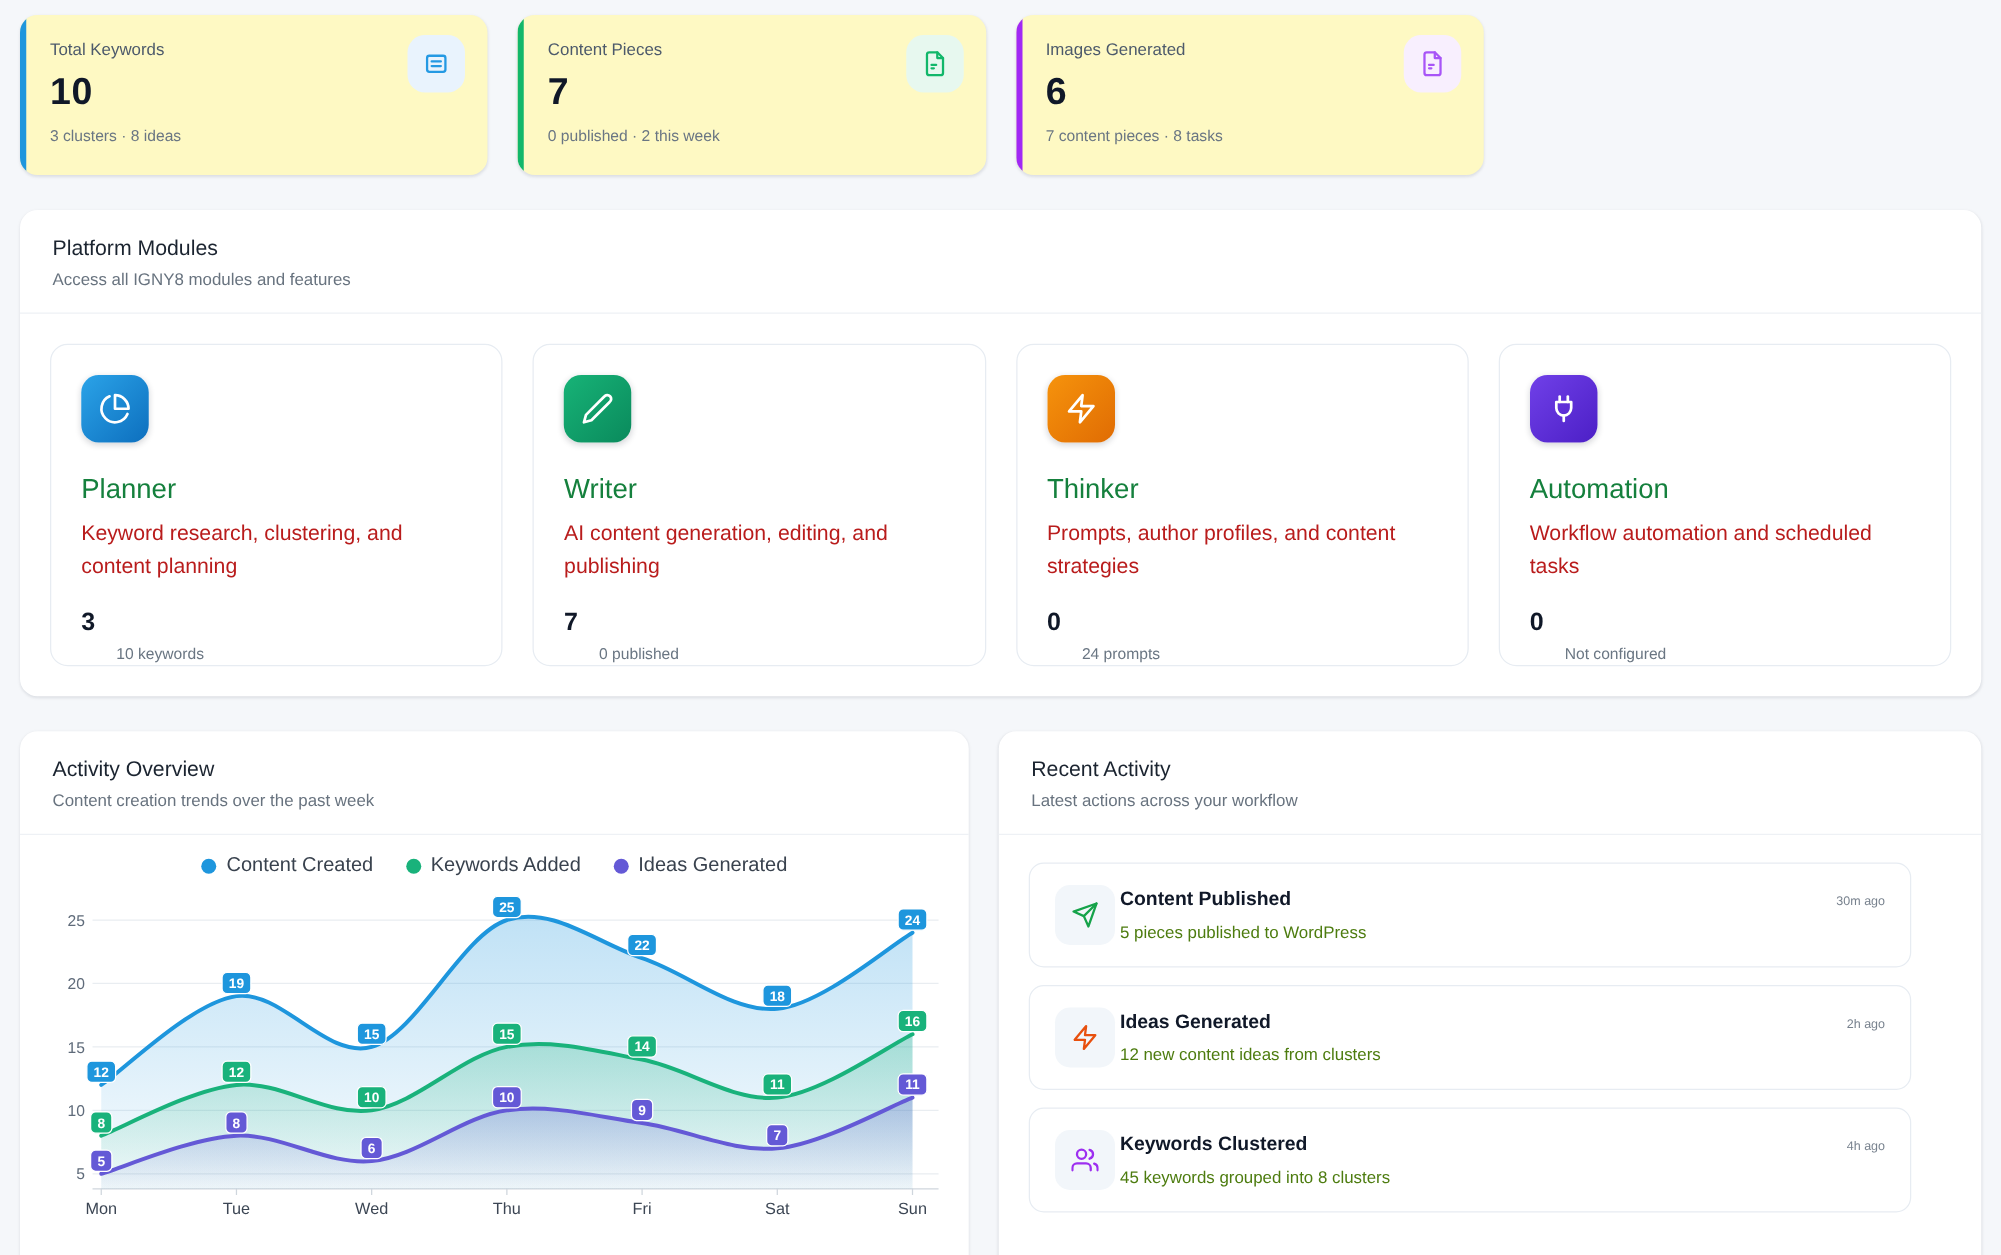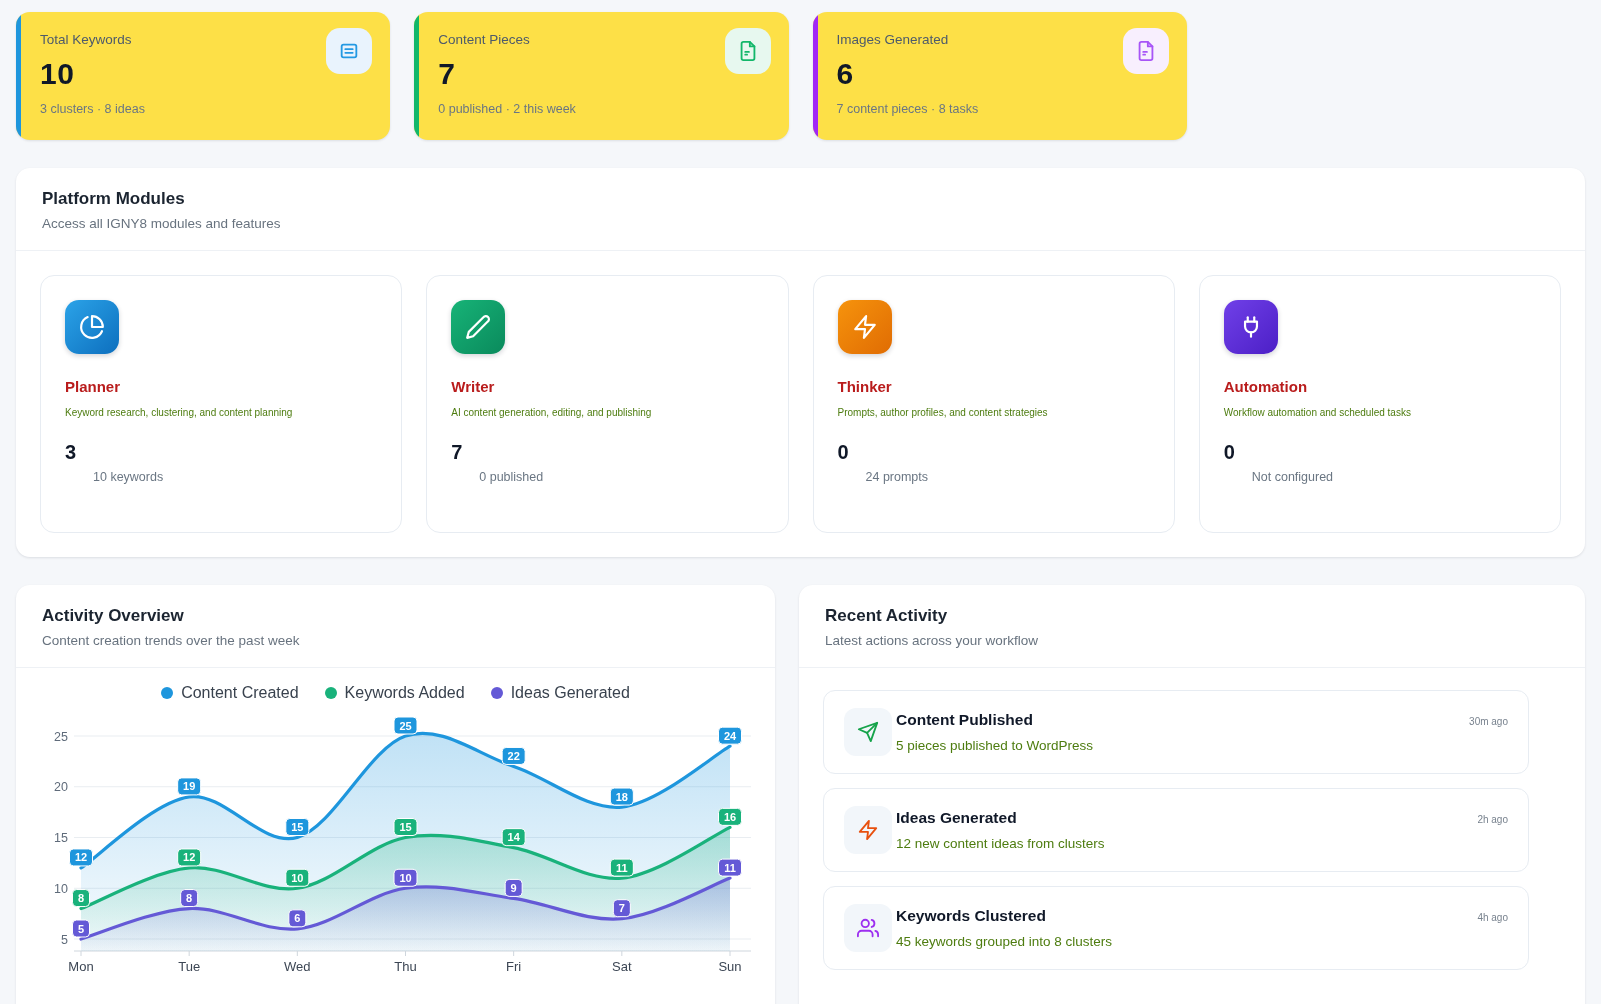--- a/index.html
+++ b/index.html
@@ -7,21 +7,21 @@
   body {
     background:#f5f7fa;
     font-family:"Liberation Sans", sans-serif;
     color:#101828;
   }
   .page { padding:12px 16px 0; }
 
   
   .stats-grid { display:grid; grid-template-columns:repeat(4,1fr); gap:24px; }
   .stat-card {
-    position:relative; background:#fde047; border-radius:14px; height:128px;
+    position:relative; background:#fef9c3; border-radius:14px; height:128px;
     box-shadow:0 1px 3px rgba(16,24,40,.07), 0 1px 2px rgba(16,24,40,.04);
     padding:20px 22px 0 24px; overflow:hidden;
   }
   .stat-card::before {
     content:""; position:absolute; left:0; top:0; bottom:0; width:5px;
     background:var(--accent,#1e96dd); border-radius:14px 0 0 14px;
   }
   .stat-label { font-size:13.5px; color:#4d5a6b; }
   .stat-value { font-size:30px; font-weight:800; color:#101828; margin-top:12px; line-height:1; letter-spacing:.5px; }
   .stat-sub { font-size:12.5px; color:#6a7683; margin-top:13px; }
@@ -30,37 +30,37 @@
     border-radius:14px; display:flex; align-items:center; justify-content:center;
   }
   .stat-icon svg { width:22px; height:22px; }
 
   
   .panel {
     background:#fff; border-radius:14px;
     box-shadow:0 1px 3px rgba(16,24,40,.07), 0 1px 2px rgba(16,24,40,.04);
   }
   .panel-header { padding:21px 26px 19px; border-bottom:1px solid #eef1f5; }
-  .panel-title { font-size:17px; font-weight:700; color:#1b2430; }
+  .panel-title { font-size:17px; font-weight:400; color:#1b2430; }
   .panel-sub { font-size:13.5px; color:#68737f; margin-top:7px; }
 
   .modules-panel { margin-top:28px; }
   .modules-body { padding:24px; display:grid; grid-template-columns:repeat(4,1fr); gap:24px; }
   .module-card {
     border:1px solid #e7ecf2; border-radius:14px; background:#fff;
     padding:24px; height:258px; cursor:pointer;
   }
   .module-icon-tile {
     width:54px; height:54px; border-radius:14px; color:#fff;
     display:flex; align-items:center; justify-content:center;
     box-shadow:0 2px 5px rgba(16,24,40,.18);
   }
   .module-icon-tile svg { width:26px; height:26px; }
-  .module-name { font-size:15px; font-weight:700; color:#b91c1c; margin-top:24px; }
-  .module-desc { font-size:10px; color:#4d7c0f; line-height:1.55; margin-top:10px; }
+  .module-name { font-size:22px; font-weight:400; color:#15803d; margin-top:24px; }
+  .module-desc { font-size:17px; color:#b91c1c; line-height:1.55; margin-top:10px; }
   .module-stat-value { font-size:20px; font-weight:800; color:#101828; margin-top:20px; }
   .module-stat-label { font-size:12.5px; color:#6a7683; margin-top:6px;margin-left:28px; }
 
   
   .bottom-row { display:flex; gap:24px; margin-top:28px; align-items:stretch; height:470px; }
   .chart-panel { width:759px; flex:none; }
   .recent-panel { flex:1; }
 
   .legend-row { display:flex; justify-content:center; align-items:center; gap:26px; margin-top:16px; }
   .legend-item { display:flex; align-items:center; gap:8px; cursor:pointer; }

